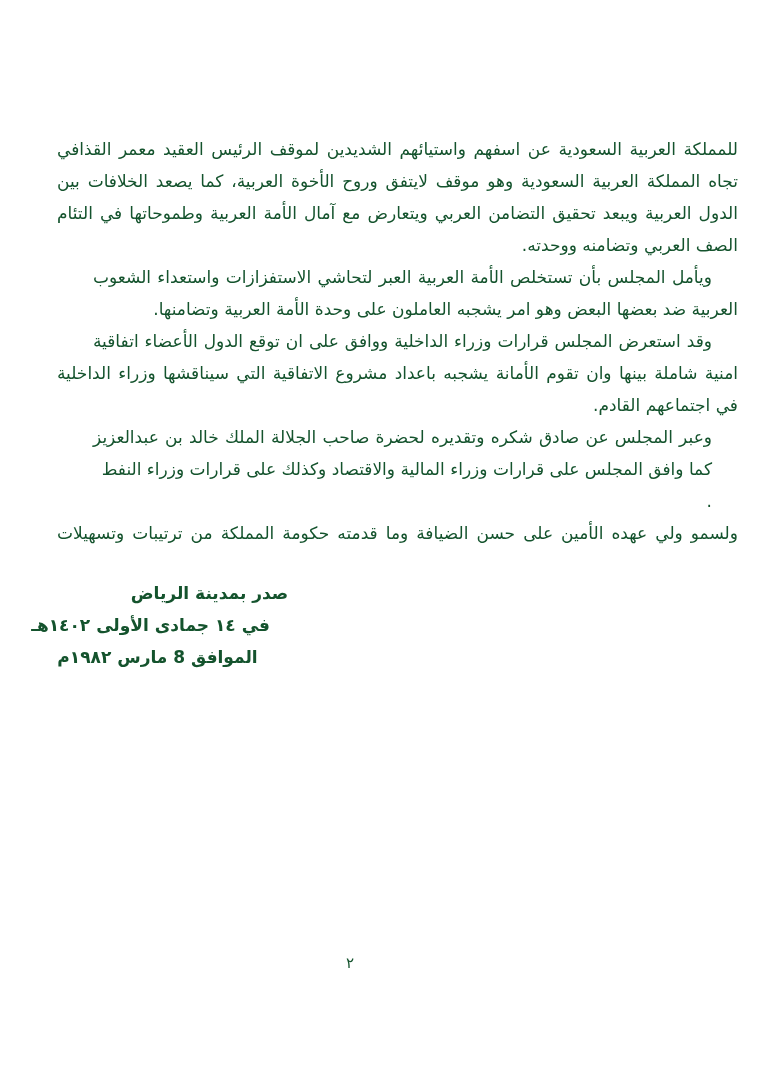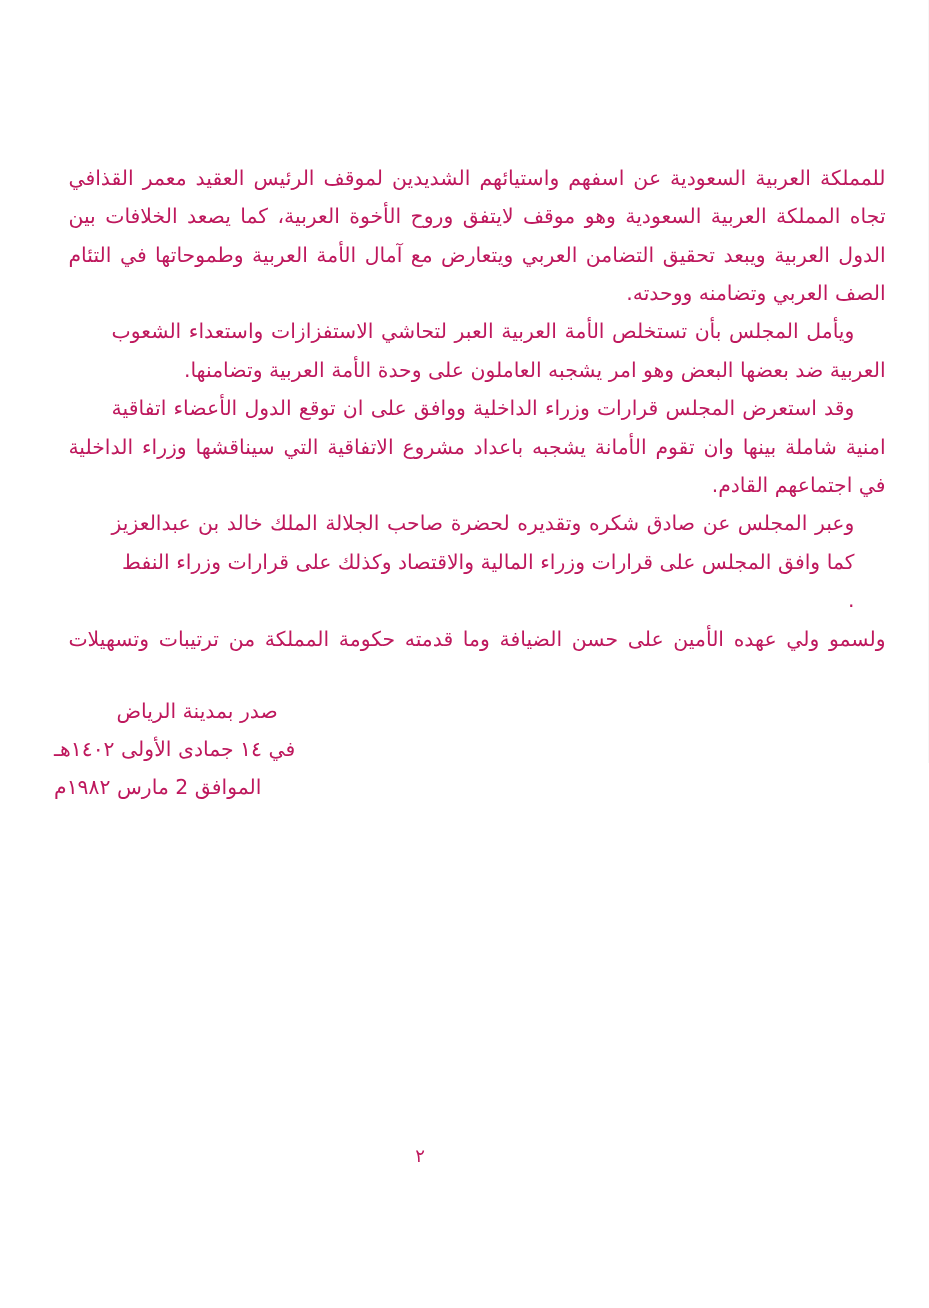--- a/index.html
+++ b/index.html
@@ -6,21 +6,21 @@
     margin: 0;
     padding: 0;
     background: #e8e8e8;
   }
   .page {
     position: relative;
     width: 774px;
     height: 1090px;
     margin: 0 auto;
     background: #ffffff;
-    color: #be185d;
+    color: #14532d;
     font-family: "DejaVu Sans", sans-serif;
     overflow: hidden;
   }
   .textblock {
     position: absolute;
     top: 133px;
     right: 36px;
     left: 57px;
     direction: rtl;
     font-size: 17px;
@@ -43,22 +43,23 @@
   .signature {
     position: absolute;
     top: 577px;
     left: 45px;
     width: 225px;
     direction: rtl;
     font-size: 17px;
     line-height: 32px;
   }
   .sig-line {
-    text-align: left;
+    text-align: center;
     white-space: nowrap;
+    font-weight: bold;
   }
   .sig-line.place {
     transform: translateX(52px);
   }
   .pagenum {
     position: absolute;
     top: 953px;
     left: 338px;
     width: 24px;
     text-align: center;
@@ -89,18 +90,18 @@
     <div class="bline justify indent">وعبر المجلس عن صادق شكره وتقديره لحضرة صاحب الجلالة الملك خالد بن عبدالعزيز</div>
 
     <div class="bline indent">كما وافق المجلس على قرارات وزراء المالية والاقتصاد وكذلك على قرارات وزراء النفط .</div>
     <div class="bline justify">ولسمو ولي عهده الأمين على حسن الضيافة وما قدمته حكومة المملكة من ترتيبات وتسهيلات</div>
 
   </div>
 
   <div class="signature">
     <div class="sig-line place">صدر بمدينة الرياض</div>
     <div class="sig-line">في ١٤ جمادى الأولى ١٤٠٢هـ</div>
-    <div class="sig-line">الموافق 2 مارس ١٩٨٢م</div>
+    <div class="sig-line">الموافق 8 مارس ١٩٨٢م</div>
   </div>
 
   <div class="pagenum">٢</div>
 
 </div>
 
 </body></html>

